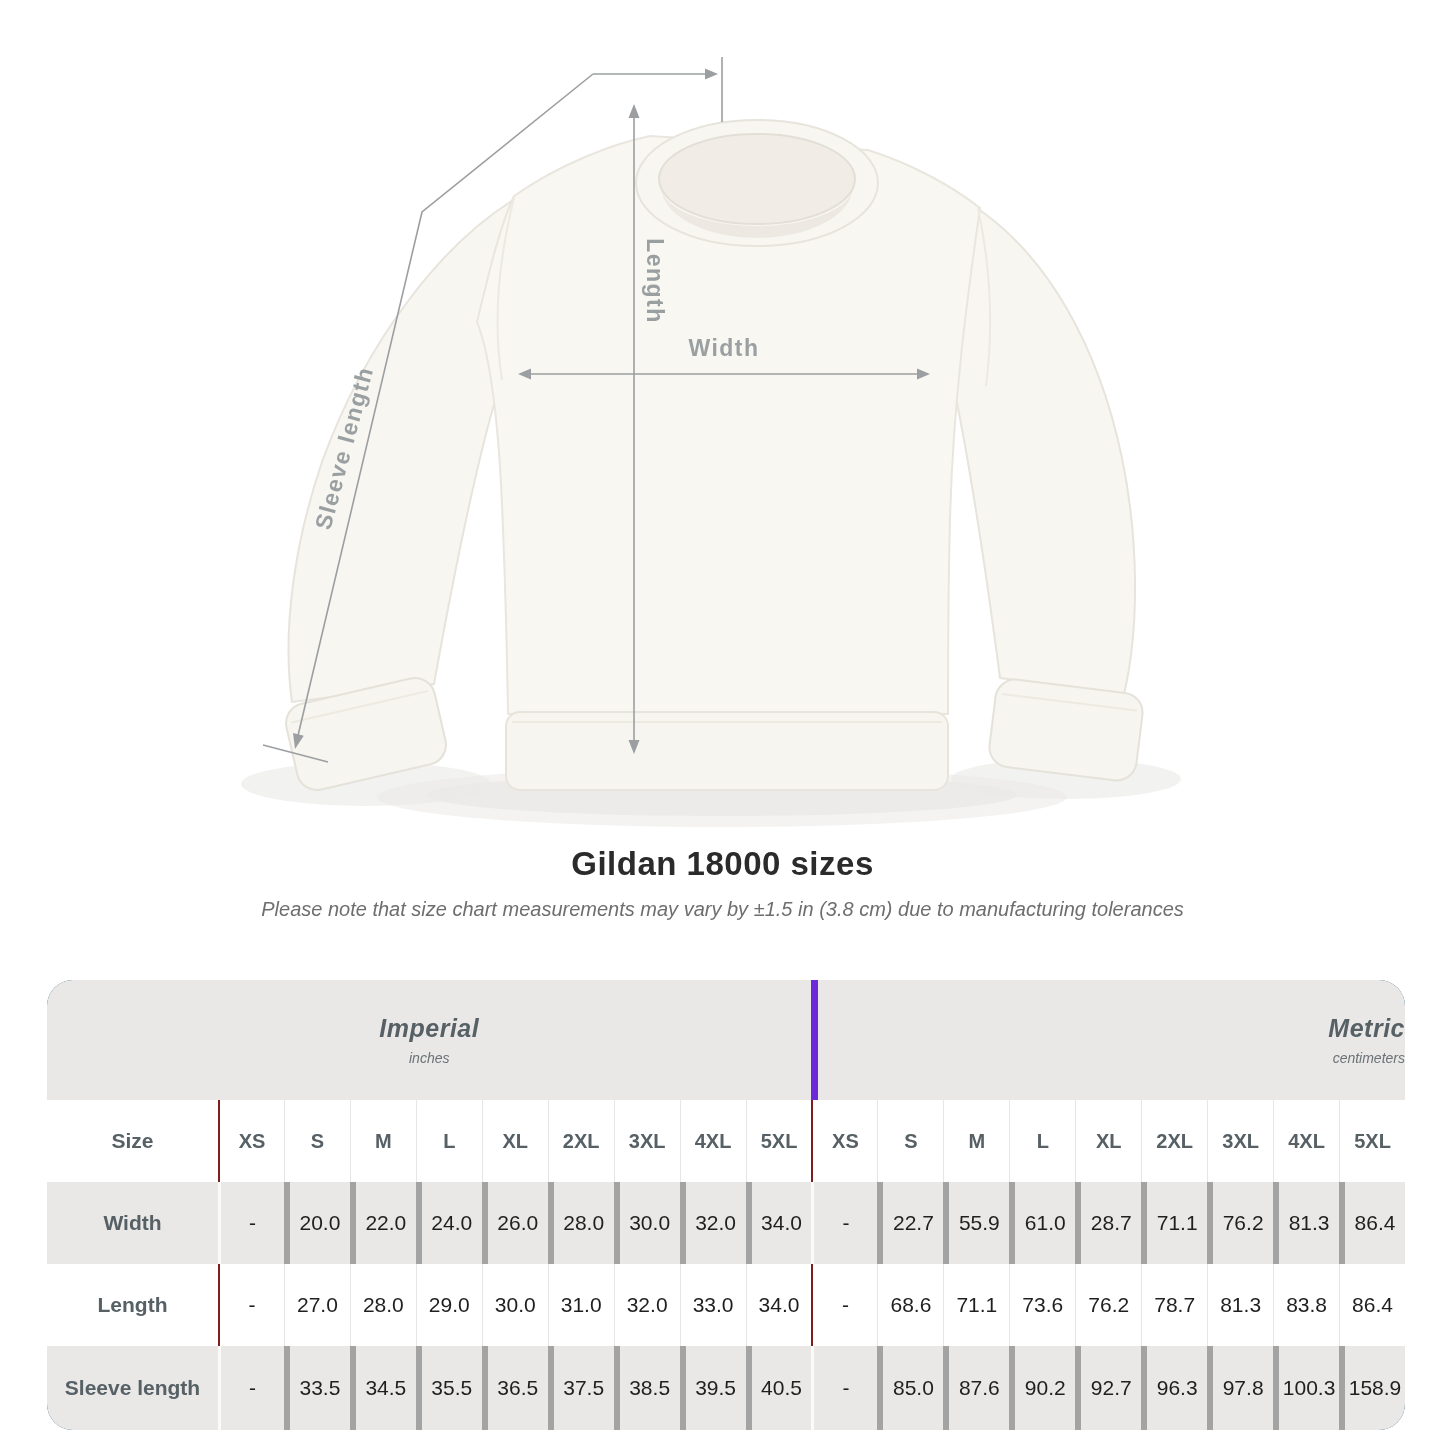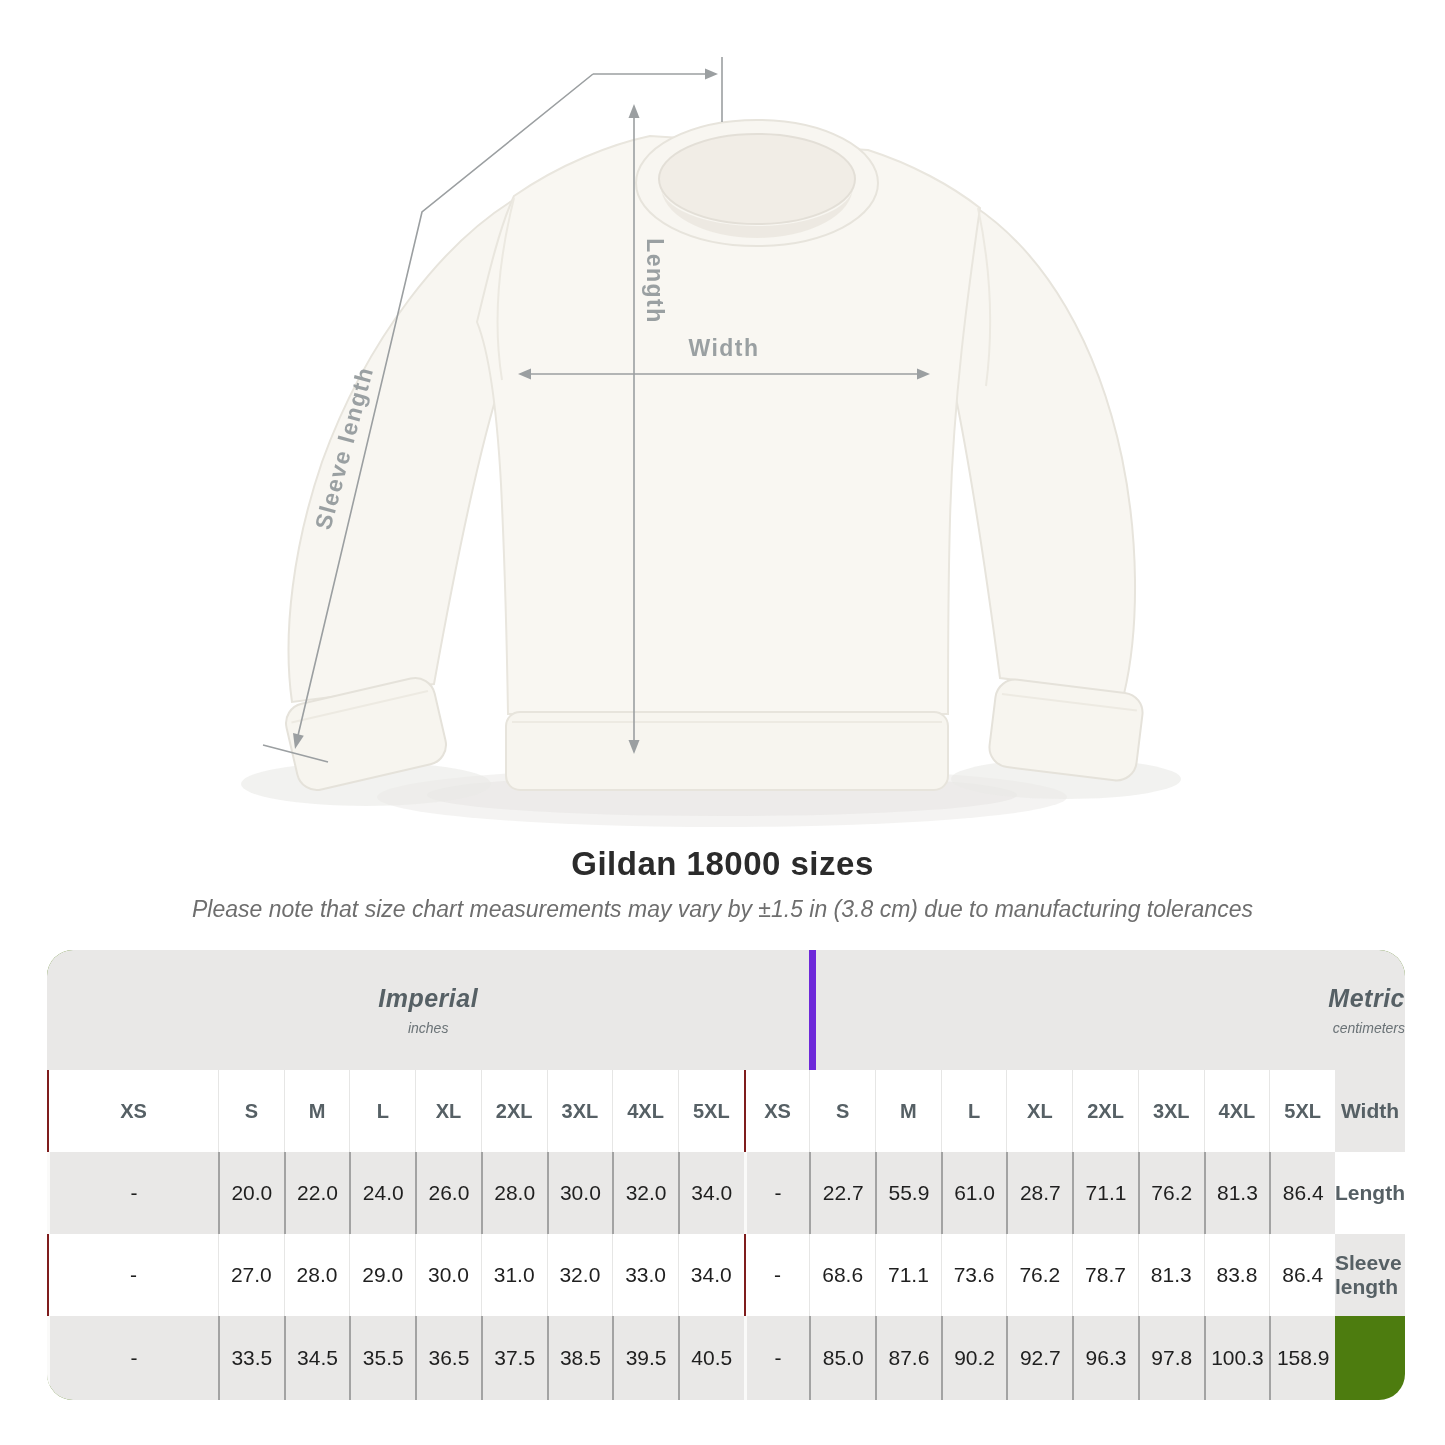--- a/index.html
+++ b/index.html
@@ -9,37 +9,37 @@
   }
   
   .hero{position:absolute;left:0;top:0;width:1445px;height:840px;display:block;}
   
   .title{
     position:absolute;left:0;top:842px;width:1445px;text-align:center;
     font-size:33px;line-height:44px;font-weight:700;color:#2b2b2b;letter-spacing:.5px;
   }
   .subtitle{
     position:absolute;left:0;top:894px;width:1445px;text-align:center;
-    font-size:23px;line-height:30px;font-style:italic;color:#6e6e6e;
+    font-size:20px;line-height:30px;font-style:italic;color:#6e6e6e;
   }
   
   .tbl{
-    position:absolute;left:47px;top:950px;width:1358px;height:450px;
+    position:absolute;left:47px;top:980px;width:1358px;height:450px;
     display:grid;grid-template-columns:171px repeat(18,1fr);
     grid-template-rows:120px 82px 82px 82px 84px;
-    border-radius:26px;overflow:hidden;background:#4d7c0f;
+    border-radius:26px;overflow:hidden;background:#0c4a6e;
   }
   .c{display:flex;align-items:center;justify-content:center;}
   .u-imp{grid-column:1 / 11;}
   .u-met{grid-column:11 / 20;}
   .unit{background:#e9e8e7;flex-direction:column;gap:7px;}
   .unit .ut{font-size:25px;font-weight:700;font-style:italic;color:#566065;letter-spacing:.5px;}
   .unit .us{font-size:14px;font-style:italic;color:#6a7276;}
   .w{background:#ffffff;border-left:1px solid #e6e6e5;}
-  .g{background:#e9e8e7;border-left:2px solid #a3a3a3;}
+  .g{background:#e9e8e7;border-left:6px solid #a3a3a3;}
   .first{border-left:none;}
   .w.sec{border-left:2px solid #7f1d1d;}
   .g.sec{border-left:3px solid #fafaf9;}
   .unit.sec{border-left:7px solid #6d28d9;align-items:flex-end;}
   .hdr{font-size:20px;font-weight:700;color:#566065;}
   .lbl{font-size:21px;font-weight:700;color:#566065;}
   .val{font-size:21px;color:#1f1f1f;}
   
   .mlabel{
     font-family:"Liberation Sans", sans-serif;font-weight:700;font-size:23px;
@@ -146,20 +146,21 @@
 
     <div class="c unit u-imp">
       <div class="ut">Imperial</div>
       <div class="us">inches</div>
     </div>
     <div class="c unit sec u-met">
       <div class="ut">Metric</div>
       <div class="us">centimeters</div>
     </div>
 
+    <div class="c w first lbl">Size</div>
     <div class="c w sec hdr">XS</div>
     <div class="c w hdr">S</div>
     <div class="c w hdr">M</div>
     <div class="c w hdr">L</div>
     <div class="c w hdr">XL</div>
     <div class="c w hdr">2XL</div>
     <div class="c w hdr">3XL</div>
     <div class="c w hdr">4XL</div>
     <div class="c w hdr">5XL</div>
     <div class="c w sec hdr">XS</div>

